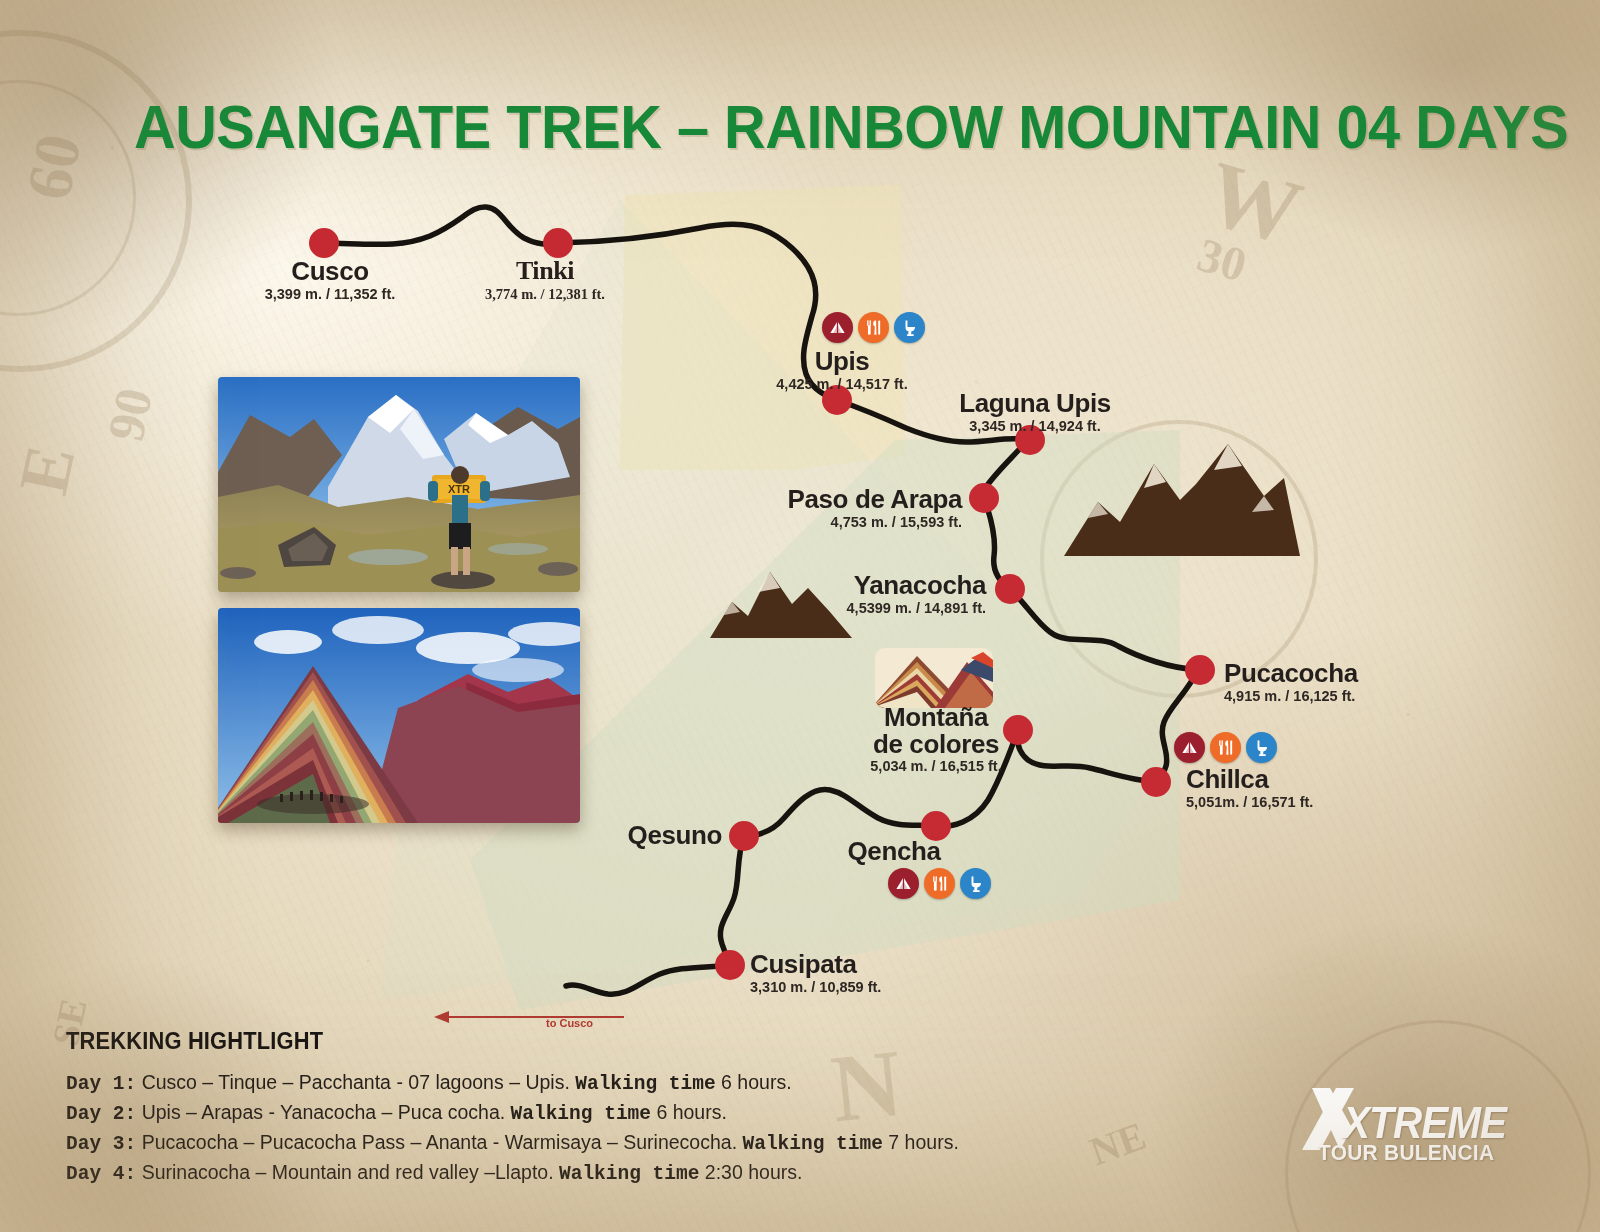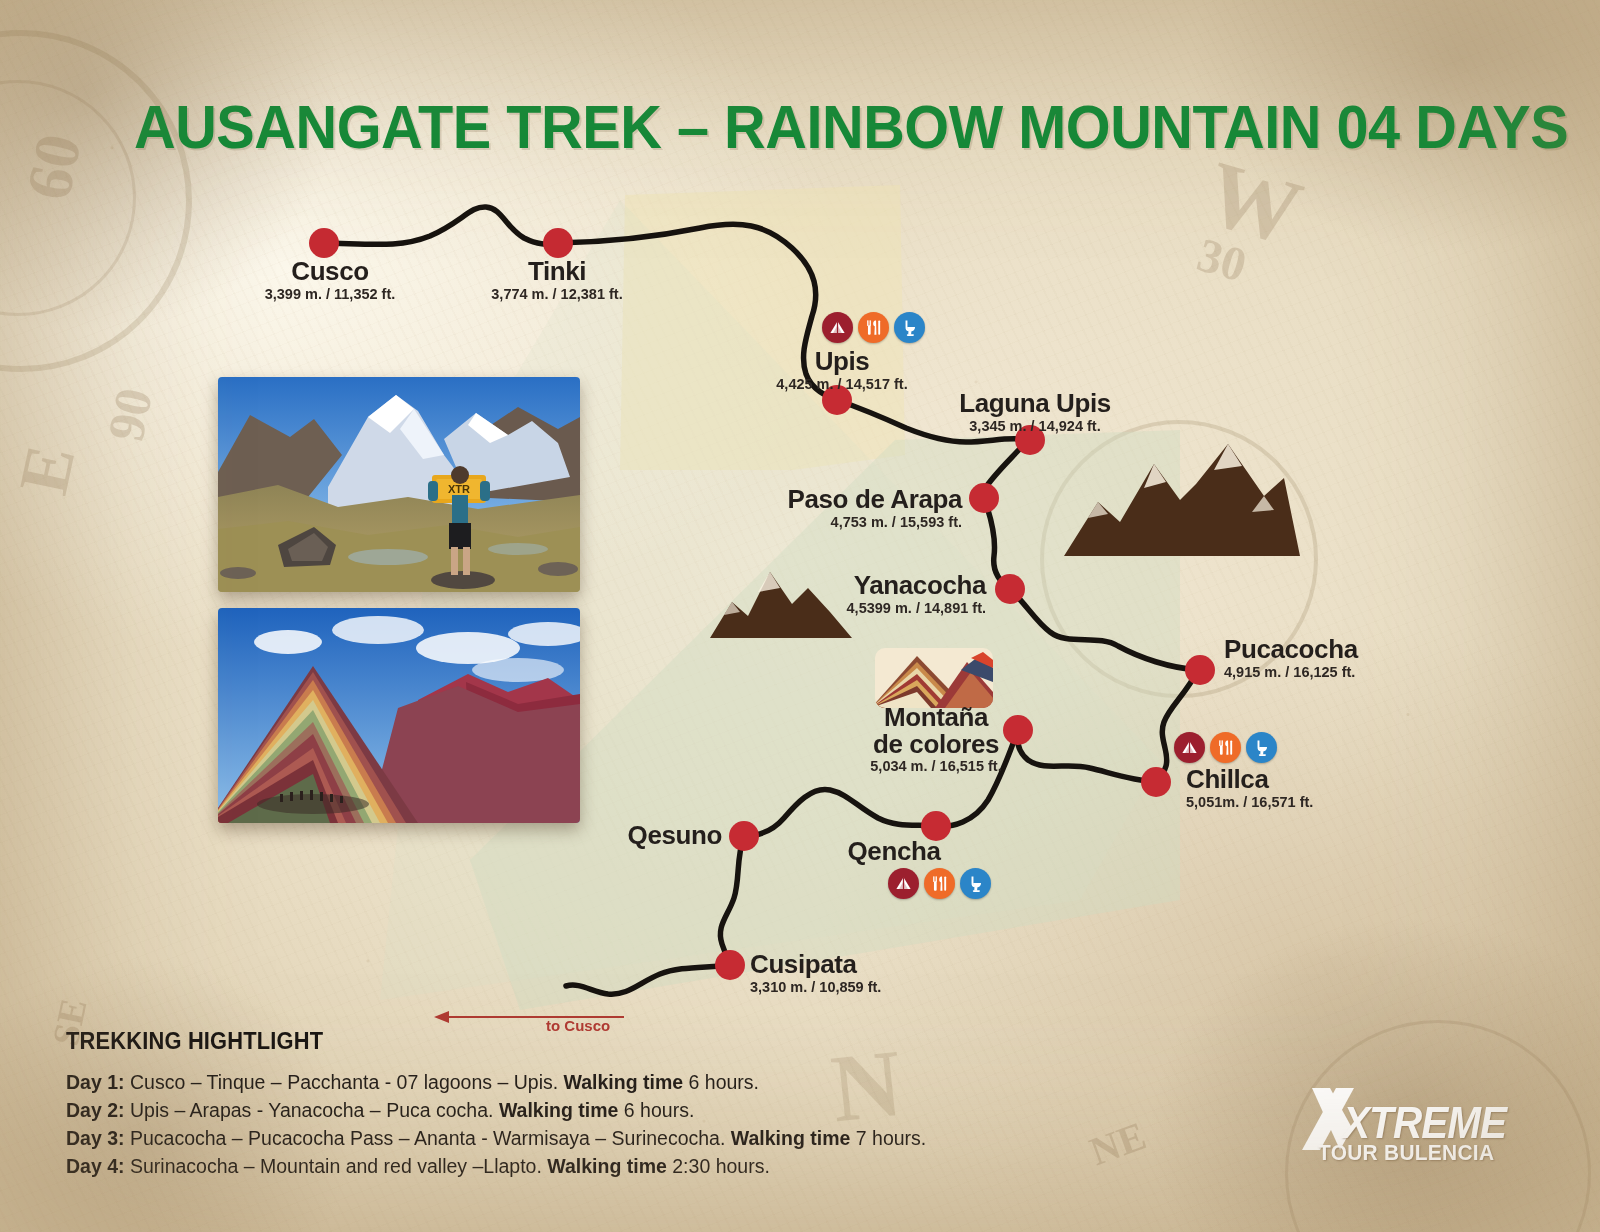--- a/index.html
+++ b/index.html
@@ -86,31 +86,31 @@
 
   
   .mtn{position:absolute;pointer-events:none;}
 
   
   .rainbow-badge{position:absolute;left:875px;top:648px;width:118px;height:60px;
     border-radius:10px;overflow:hidden;}
 
   
   .to-cusco{position:absolute;left:432px;top:1008px;width:192px;height:30px;}
-  .to-cusco-label{position:absolute;left:546px;top:1017px;color:#b03a32;font-size:15px;
+  .to-cusco-label{position:absolute;left:546px;top:1017px;color:#b03a32;font-size:11px;
     font-weight:600;}
 
   
   .hl{position:absolute;left:66px;top:1028px;width:960px;color:#191513;}
   .hl-title{font-size:23px;font-weight:700;letter-spacing:.2px;
     font-family:"Liberation Sans Narrow","Liberation Sans",sans-serif;
     transform:scaleX(.95);transform-origin:left center;}
   .hl-list{margin-top:14px;}
   .hl-row{font-size:19.5px;line-height:1.43;color:#221d19;white-space:nowrap;}
-  .hl-row b{font-weight:700;}
+  .hl-row b{font-weight:700;font-family:Liberation Mono, monospace;}
 
   
   .logo{position:absolute;left:1296px;top:1088px;width:250px;height:74px;color:#fff;}
   .logo-x{position:absolute;left:0;top:0;width:78px;height:62px;}
   .logo-word{position:absolute;left:47px;top:10px;font-size:44px;font-weight:700;
     font-style:italic;letter-spacing:-1px;
     font-family:"Liberation Sans Narrow","Liberation Sans",sans-serif;
     transform:scaleX(.92);transform-origin:left center;
     text-shadow:1px 1px 2px rgba(80,55,28,.35);}
   .logo-sub{position:absolute;left:22px;top:52px;font-size:22px;font-weight:700;
@@ -308,21 +308,21 @@
       <circle cx="744" cy="836" r="15"></circle>
       <circle cx="730" cy="965" r="15"></circle>
     </g>
   </svg>
 
   <div class="wp center" style="left:230px;top:258px;width:200px;text-align:center;">
     <div class="name">Cusco</div>
     <div class="elev">3,399 m. / 11,352 ft.</div>
   </div>
 
-  <div class="wp center" style="left:452px;top:258px;width:210px;">
+  <div class="wp center" style="left:440px;top:258px;width:210px;font-family:Liberation Serif, serif;">
     <div class="name">Tinki</div>
     <div class="elev">3,774 m. / 12,381 ft.</div>
   </div>
 
   <div class="icons" style="left:822px;top:312px;">
     <div class="ic ic-tent">
       <svg width="19" height="19" viewBox="0 0 24 24">
           <path d="M12 4 L21 19 H3 Z" fill="#fff"></path>
         <path d="M12 4 L12 19" stroke="#9c1f2e" stroke-width="1.6"></path>
         <path d="M6.5 19 L12 9 L17.5 19" fill="#9c1f2e" opacity=".28"></path>
@@ -358,21 +358,21 @@
   <div class="wp right" style="left:690px;top:486px;width:272px;">
     <div class="name">Paso de Arapa</div>
     <div class="elev">4,753 m. / 15,593 ft.</div>
   </div>
 
   <div class="wp right" style="left:722px;top:572px;width:264px;">
     <div class="name">Yanacocha</div>
     <div class="elev">4,5399 m. / 14,891 ft.</div>
   </div>
 
-  <div class="wp left" style="left:1224px;top:636px;width:260px;">
+  <div class="wp left" style="left:1224px;top:660px;width:260px;">
     <div class="name">Pucacocha</div>
     <div class="elev">4,915 m. / 16,125 ft.</div>
   </div>
 
   <div class="wp center" style="left:856px;top:704px;width:160px;">
     <div class="name two">Montaña</div>
     <div class="name two">de colores</div>
     <div class="elev">5,034 m. / 16,515 ft.</div>
   </div>
 

